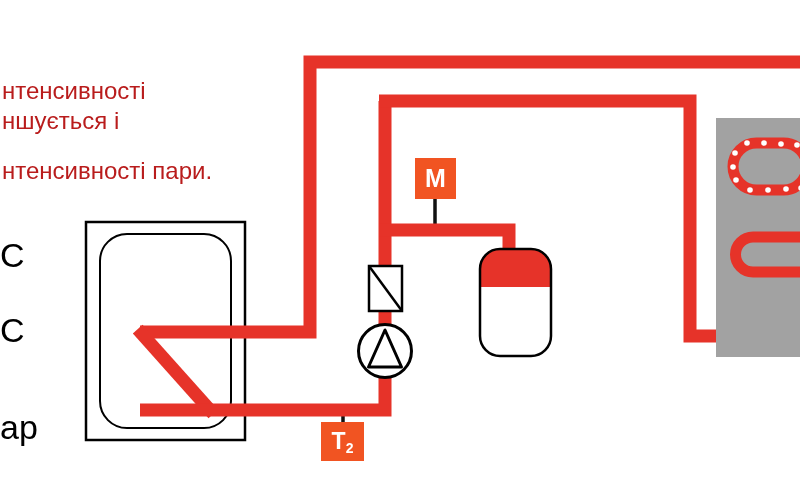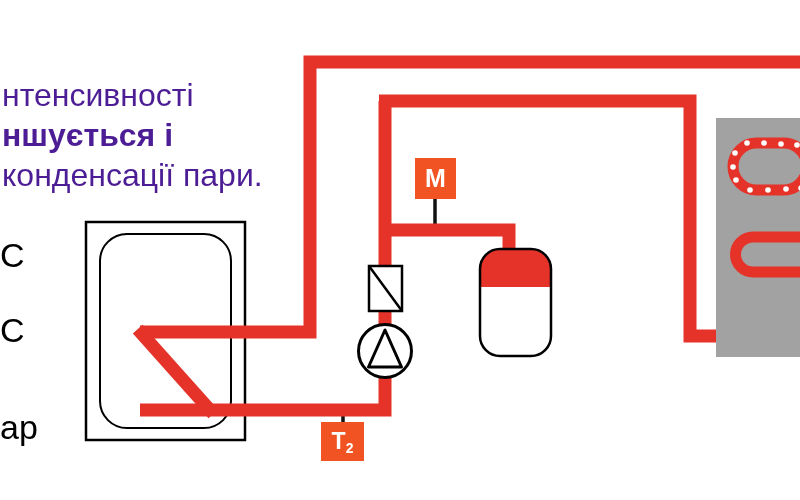--- a/index.html
+++ b/index.html
@@ -22,24 +22,24 @@
 
   .pipe{fill:none;stroke:var(--pipe-red);stroke-width:13;stroke-linejoin:miter;stroke-linecap:butt;}
   .pipe-sq{fill:none;stroke:var(--pipe-red);stroke-width:13;stroke-linecap:square;}
   .serp{fill:none;stroke:var(--pipe-red);stroke-width:11;}
   .fill-pipe{fill:var(--pipe-red);}
   .panel{fill:var(--panel-gray);}
   .stem{stroke:var(--line-black);stroke-width:3.5;}
 
   .caption-line{
     position:absolute;left:2px;
-    font-size:32px;color:#4c1d95;white-space:nowrap;
+    font-size:24px;color:#b91c1c;white-space:nowrap;
   }
   .cap1{top:77px;}
-  .cap2{top:117px;font-weight:bold;}
+  .cap2{top:107px;}
   .cap3{top:157px;}
 
   .scale-label{
     position:absolute;left:0;
     font-size:34px;color:#000;white-space:nowrap;
   }
   .sc1{top:236px;}
   .sc2{top:311px;}
   .sc3{top:400px;margin-top:8px;}
 
@@ -105,21 +105,21 @@
         <circle cx="750" cy="190" r="2.8"></circle>
         <circle cx="768" cy="190" r="2.8"></circle>
         <circle cx="786" cy="189" r="2.8"></circle>
         <circle cx="801" cy="188" r="2.8"></circle>
       </g>
     </g>
   </svg>
 
   <div class="caption-line cap1">нтенсивності</div>
   <div class="caption-line cap2">ншується і</div>
-  <div class="caption-line cap3">конденсації пари.</div>
+  <div class="caption-line cap3">нтенсивності пари.</div>
 
   <div class="scale-label sc1">С</div>
   <div class="scale-label sc2">С</div>
   <div class="scale-label sc3">ар</div>
 
   <div class="sensor-box m-box">
     <span>M</span>
   </div>
   <div class="sensor-box t2-box">
     <span>T</span>

